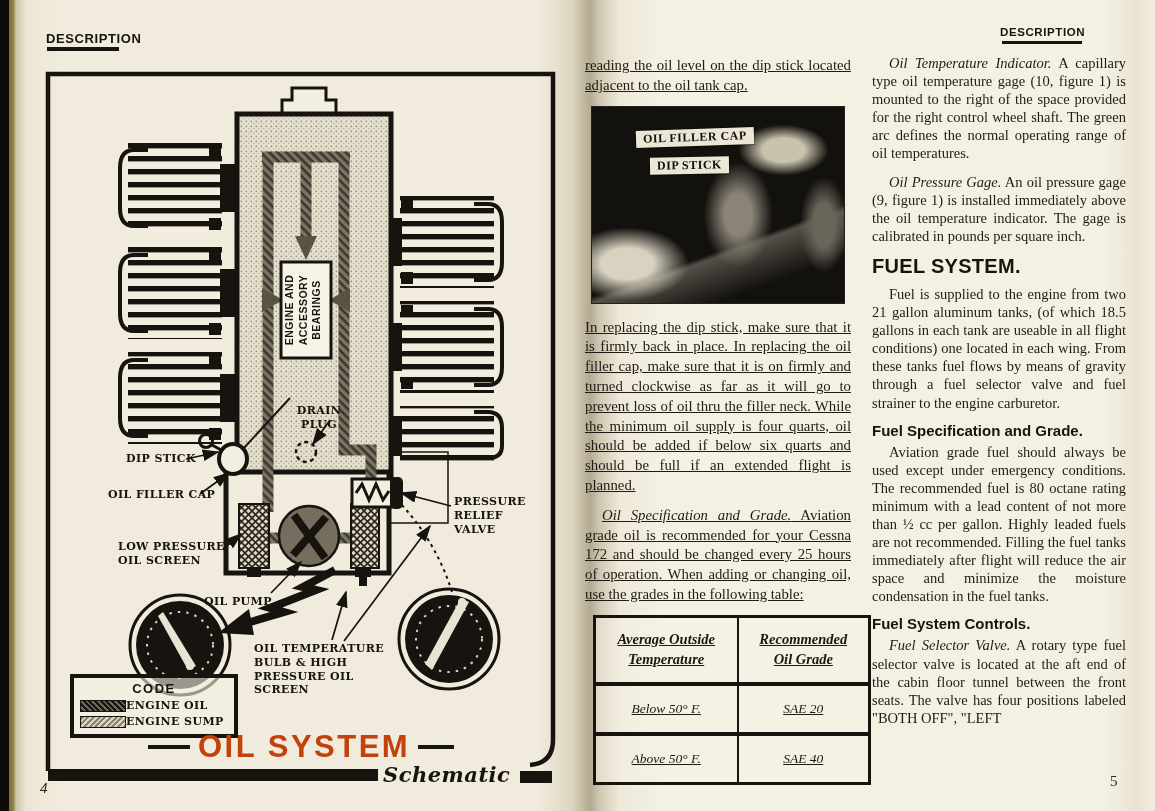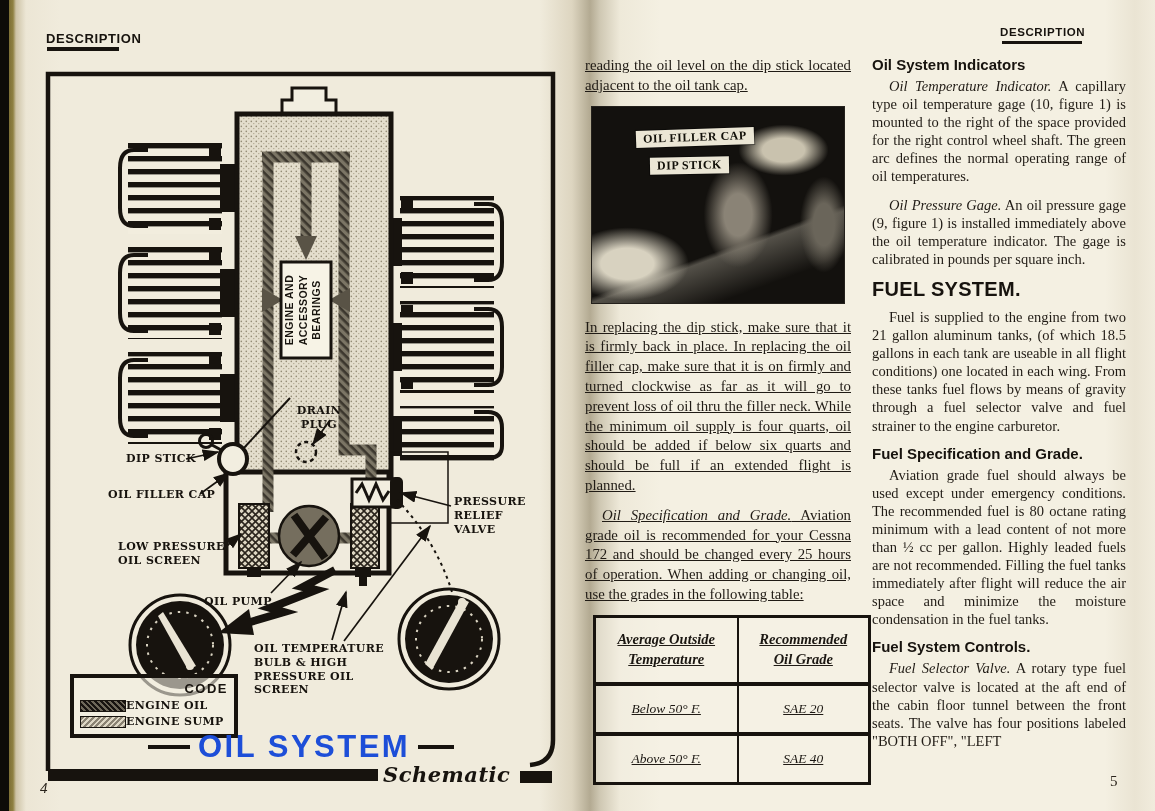--- a/index.html
+++ b/index.html
@@ -19,32 +19,32 @@
   .abs{position:absolute;}
   
   .run-head{font:bold 13px "Liberation Sans",sans-serif;letter-spacing:.6px;color:#17130e;}
   .run-bar{background:#17130e;height:4px;}
   
   .dlabel{position:absolute;font:bold 11px "DejaVu Serif",serif;letter-spacing:.4px;color:#17130e;line-height:1.25;}
   .bearings{position:absolute;left:259px;top:286px;width:96px;height:48px;transform:rotate(-90deg);
     font:bold 10.5px "Liberation Sans",sans-serif;letter-spacing:.5px;line-height:1.3;text-align:center;color:#17130e;}
   
   .code-box{position:absolute;left:70px;top:674px;width:148px;border:4px solid #17130e;padding:3px 6px 6px;background:rgba(244,240,227,.6);}
-  .code-title{font:bold 13px "Liberation Sans",sans-serif;letter-spacing:1.5px;text-align:right;margin-bottom:3px;color:#17130e;}
+  .code-title{font:bold 13px "Liberation Sans",sans-serif;letter-spacing:1.5px;text-align:center;margin-bottom:3px;color:#17130e;}
   .code-row{display:flex;align-items:center;gap:0;margin-top:3px;}
   .swatch{width:44px;height:10px;border:1.5px solid #17130e;}
   .sw-oil{background:repeating-linear-gradient(45deg,#171310 0 2px,#6d6759 2px 4px);}
   .sw-sump{background:repeating-linear-gradient(-45deg,#8a8272 0 2px,#ded7c4 2px 4px);}
   .code-label{font:bold 11px "DejaVu Serif",serif;letter-spacing:.4px;color:#17130e;}
   
   .oiltitle-wrap{position:absolute;left:148px;top:729px;width:306px;display:flex;align-items:center;}
   .t-dash{height:4px;background:#17130e;}
   .t-dash.l{width:42px;}
   .t-dash.r{flex:1;}
-  .oiltitle{font:bold 31px "Liberation Sans",sans-serif;letter-spacing:2.5px;margin:0 8px;color:#1d4ed8;white-space:nowrap;}
+  .oiltitle{font:bold 31px "Liberation Sans",sans-serif;letter-spacing:2.5px;margin:0 8px;color:#c2410c;white-space:nowrap;}
   .schematic{position:absolute;left:383px;top:762px;font:bold italic 21px "DejaVu Serif",serif;color:#17130e;letter-spacing:.5px;}
   .pagenum{position:absolute;font:15px "Liberation Serif",serif;color:#2a241c;}
   
   .col{position:absolute;text-align:justify;}
   .col p{margin:0 0 10px 0;}
   .mid{left:585px;top:56px;width:266px;font-size:14.8px;line-height:19.8px;text-decoration:underline;}
   .rcol{left:872px;top:54px;width:254px;font-size:14.5px;line-height:18.1px;}
   .ind{text-indent:17px;}
   .lead{font-style:italic;}
   .h-sub{font:bold 15px "Liberation Sans",sans-serif;color:#17130e;margin:2px 0 4px 0;text-align:left;}
@@ -292,21 +292,20 @@
         <td>SAE 40</td>
       </tr>
     </tbody>
   </table>
 </div>
 
 <div class="abs run-head" style="left:1000px;top:26px;font-size:11.5px;">DESCRIPTION</div>
 <div class="abs run-bar" style="left:1002px;top:41px;width:80px;height:3px;"></div>
 
 <div class="col rcol">
-  <div class="h-sub">Oil System Indicators</div>
 
   <p class="ind"><span class="lead">Oil Temperature Indicator.</span><span> A capillary type oil temperature gage (10, figure 1) is mounted to the right of the space provided for the right control wheel shaft. The green arc defines the normal operating range of oil temperatures.</span></p>
 
   <p class="ind"><span class="lead">Oil Pressure Gage.</span><span> An oil pressure gage (9, figure 1) is installed immediately above the oil temperature indicator. The gage is calibrated in pounds per square inch.</span></p>
 
   <div class="h-big">FUEL SYSTEM.</div>
 
   <p class="ind">Fuel is supplied to the engine from two 21 gallon aluminum tanks, (of which 18.5 gallons in each tank are useable in all flight conditions) one located in each wing. From these tanks fuel flows by means of gravity through a fuel selector valve and fuel strainer to the engine carburetor.</p>
 
   <div class="h-sub">Fuel Specification and Grade.</div>

